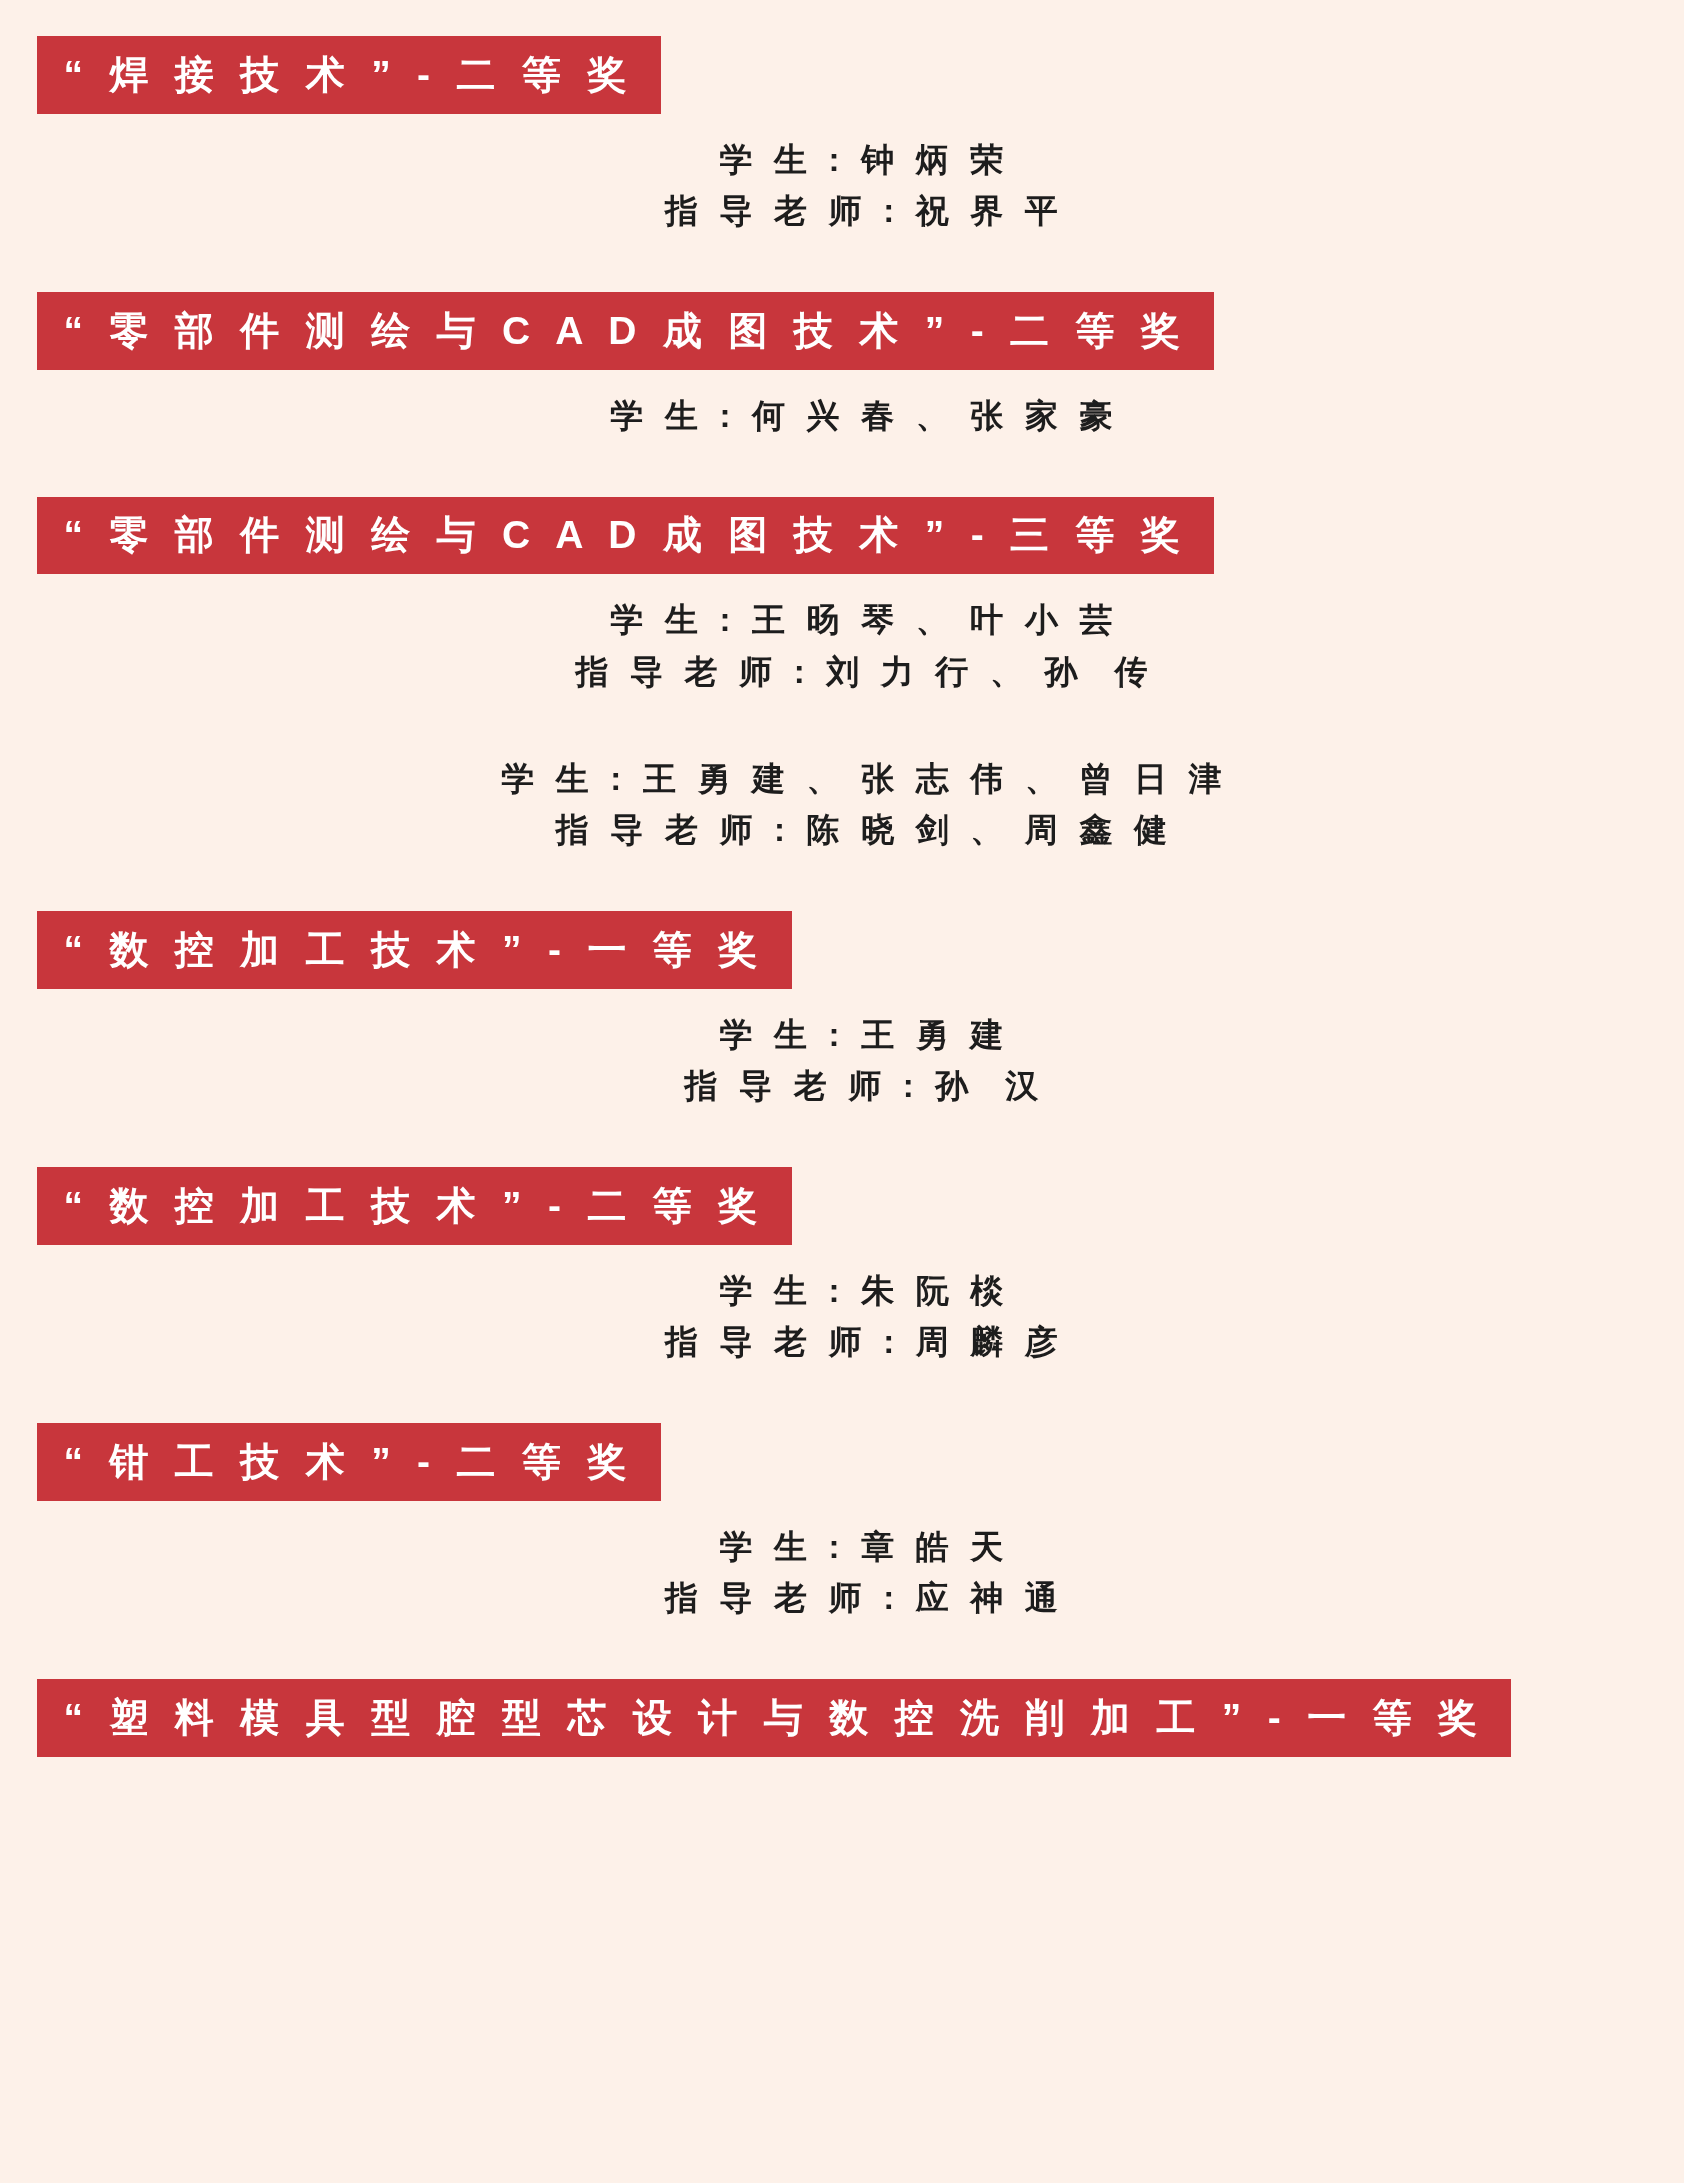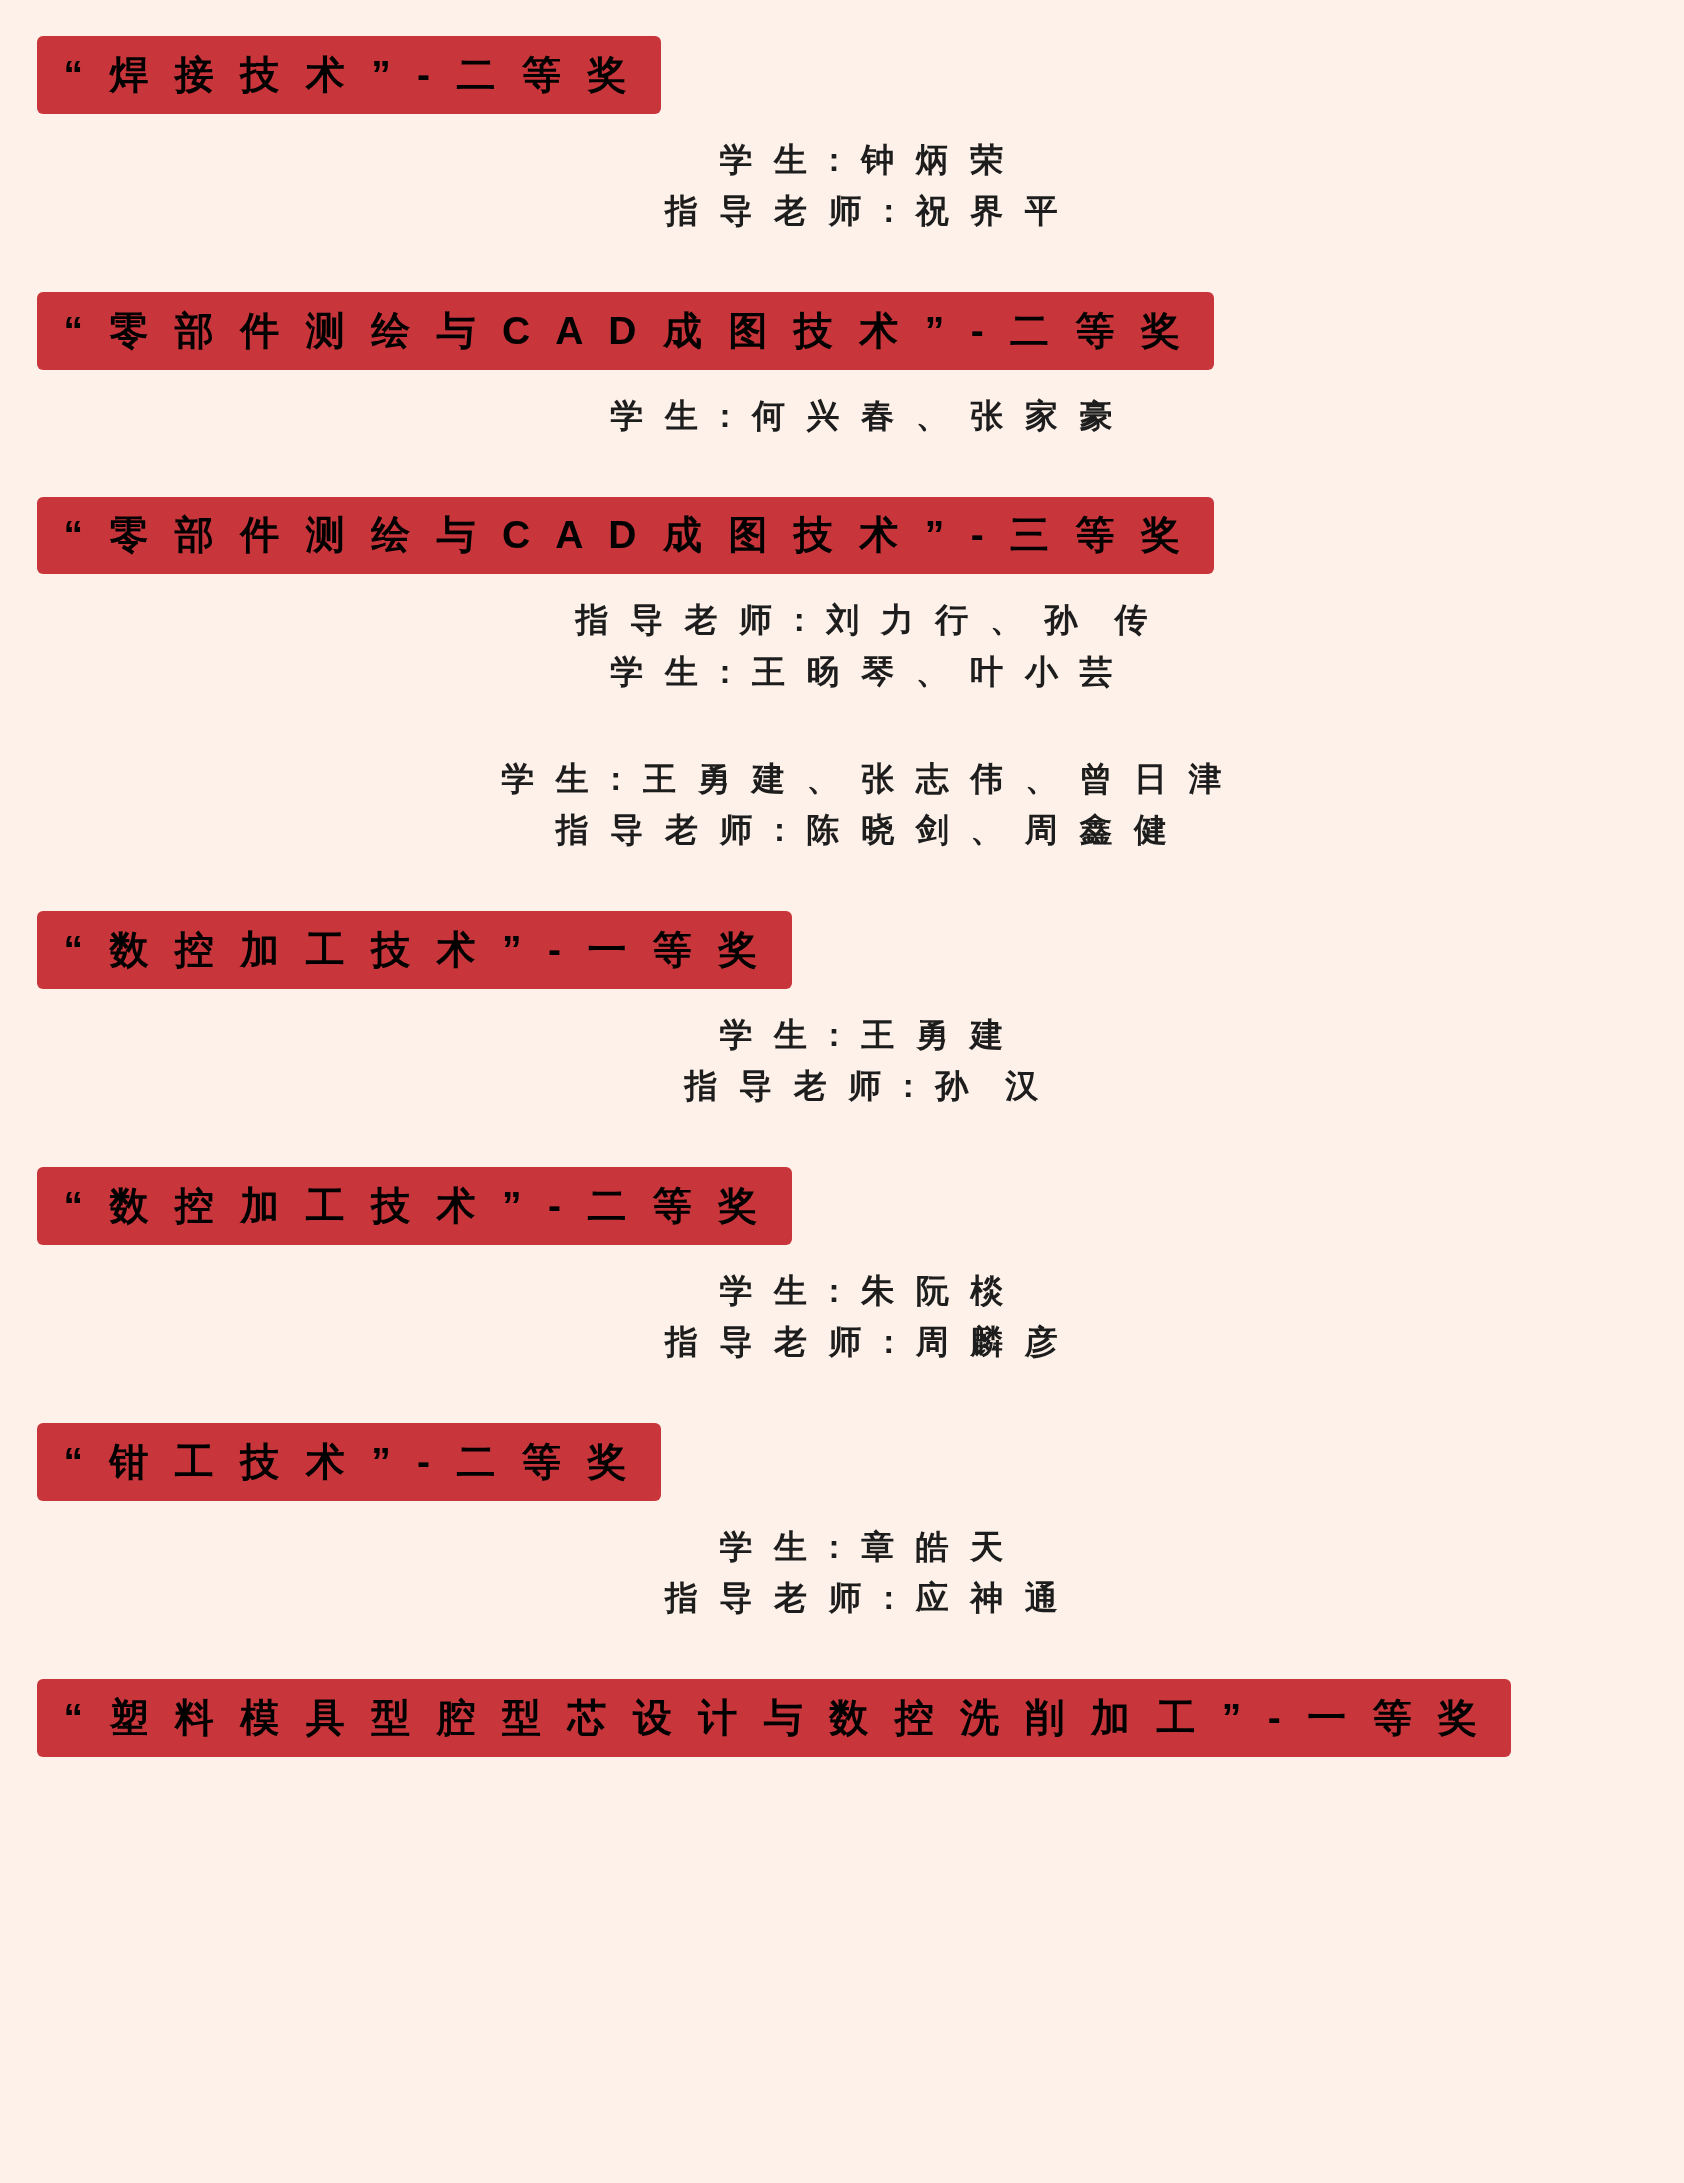--- a/index.html
+++ b/index.html
@@ -21,29 +21,28 @@
   .entry {
     margin-bottom: 56px;
   }
   .entry:last-child {
     margin-bottom: 0;
     margin-top: 18px;
   }
   .banner {
     display: inline-block;
     background: #c8363c;
-    color: #000000;
+    color: #ffffff;
     font-size: 39px;
     font-weight: bold;
     letter-spacing: 7.8px;
     line-height: 1.0;
     padding: 18.7px 26.5px 20px 26.5px;
     margin-left: 37px;
     white-space: nowrap;
-    border-radius: 6px;
   }
   .entry.wide .banner {
     margin-left: 37px;
   }
   .lines {
     margin-left: 44px;
     margin-top: 20px;
     text-align: center;
   }
   .line {
@@ -71,22 +70,22 @@
   <div class="entry">
     <div class="banner">“ 零 部 件 测 绘 与 C A D 成 图 技 术 ” - 二 等 奖</div>
     <div class="lines">
       <div class="line">学 生 : 何 兴 春 、 张 家 豪</div>
     </div>
   </div>
 
   <div class="entry">
     <div class="banner">“ 零 部 件 测 绘 与 C A D 成 图 技 术 ” - 三 等 奖</div>
     <div class="lines">
+      <div class="line">学 生 : 王 旸 琴 、 叶 小 芸</div>
       <div class="line">指 导 老 师 : 刘 力 行 、 孙  传</div>
-      <div class="line">学 生 : 王 旸 琴 、 叶 小 芸</div>
     </div>
   </div>
 
   <div class="entry">
     <div class="lines">
       <div class="line">学 生 : 王 勇 建 、 张 志 伟 、 曾 日 津</div>
       <div class="line">指 导 老 师 : 陈 晓 剑 、 周 鑫 健</div>
     </div>
   </div>
 

